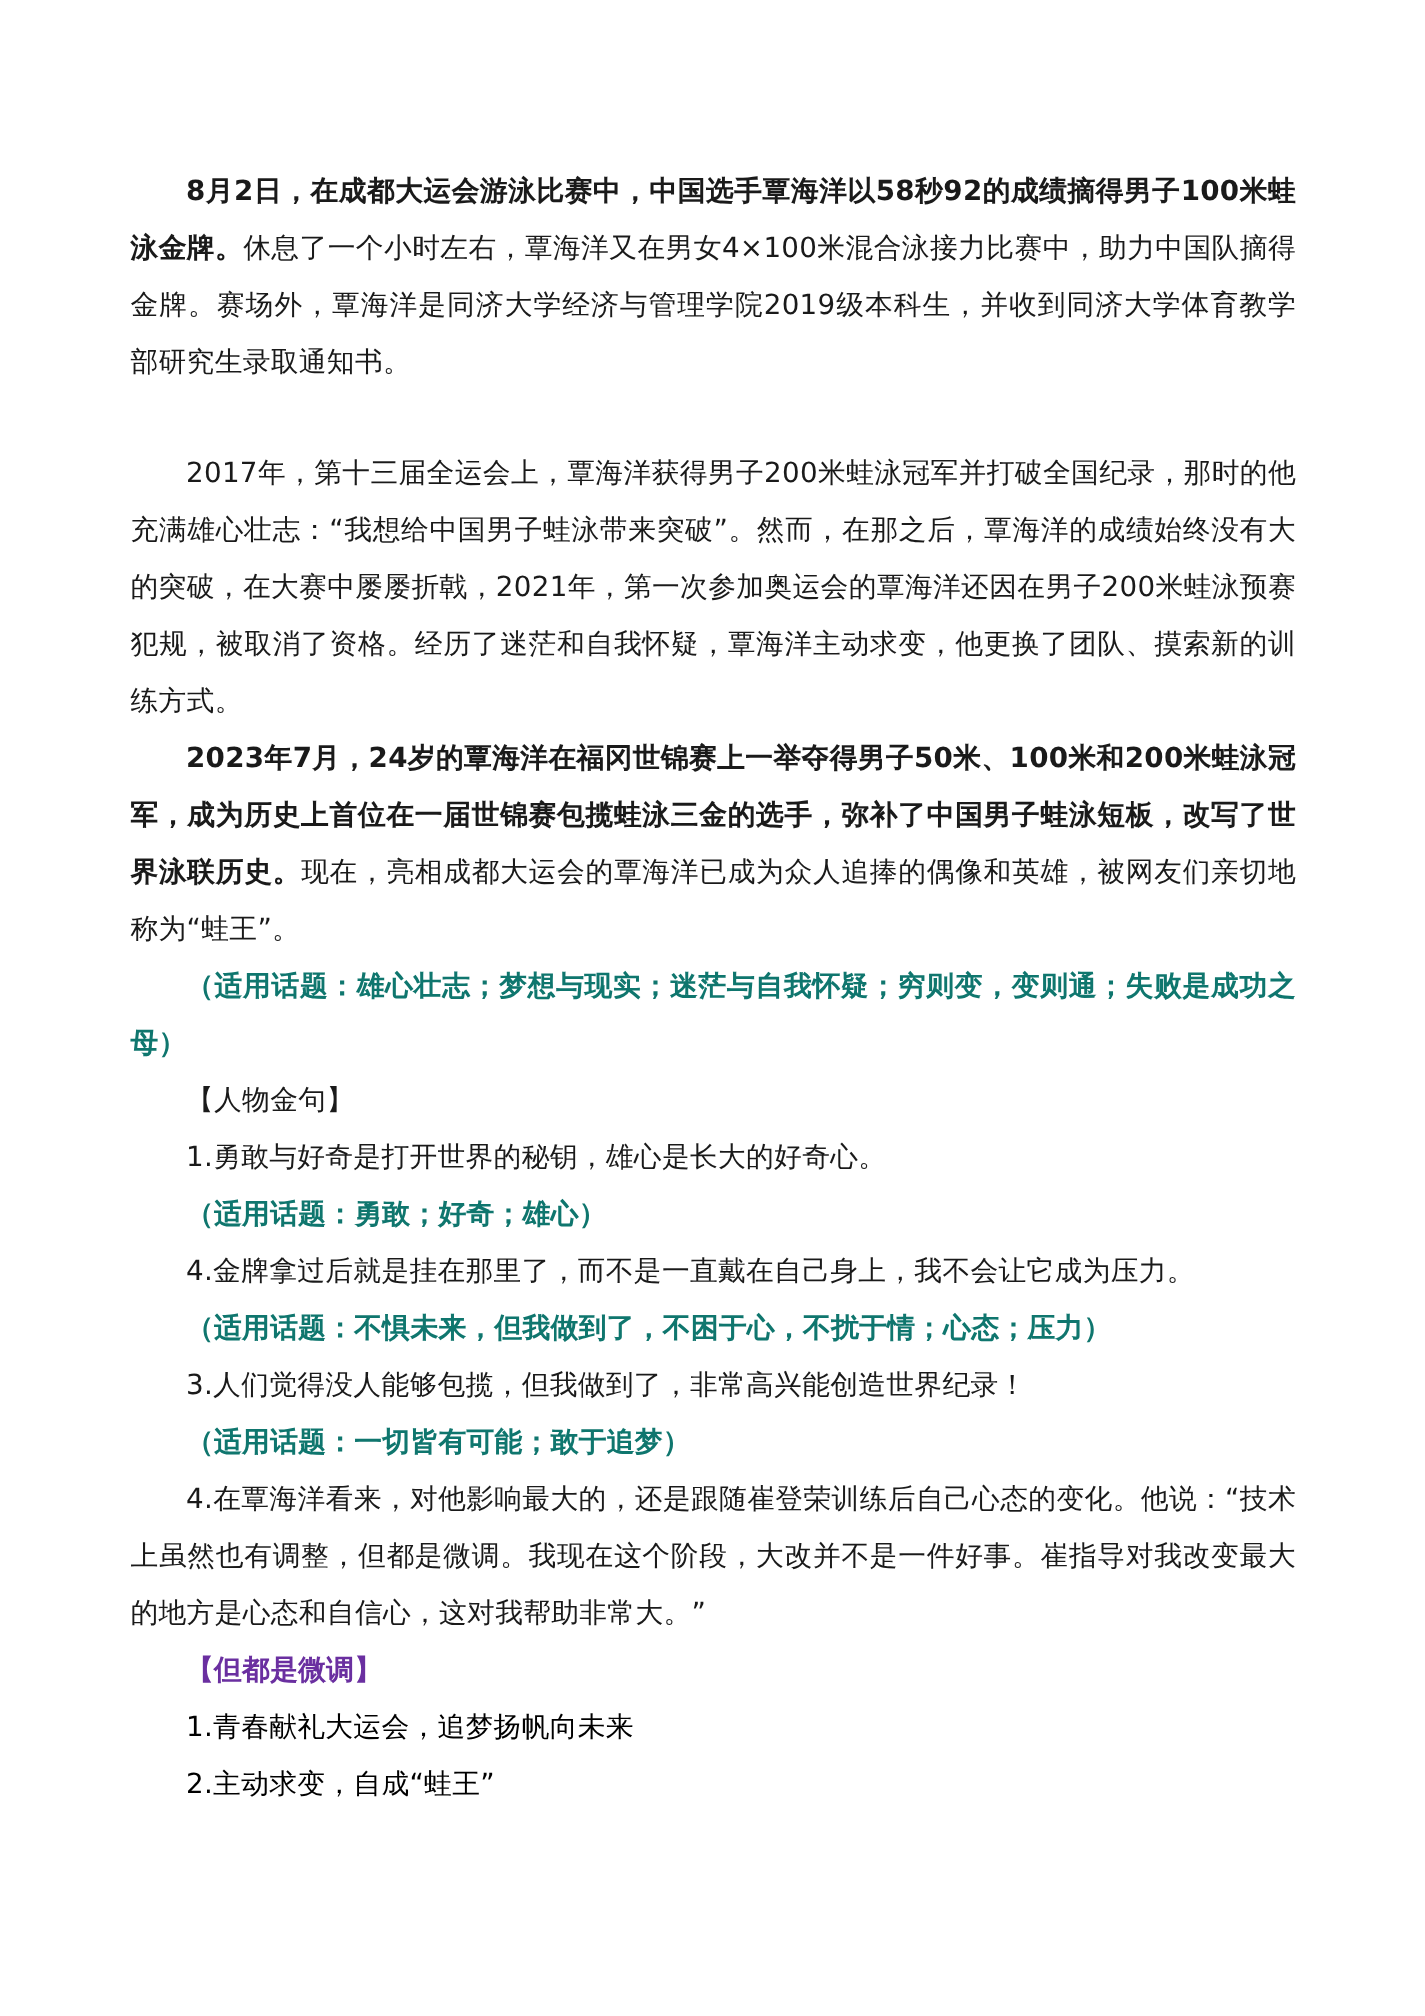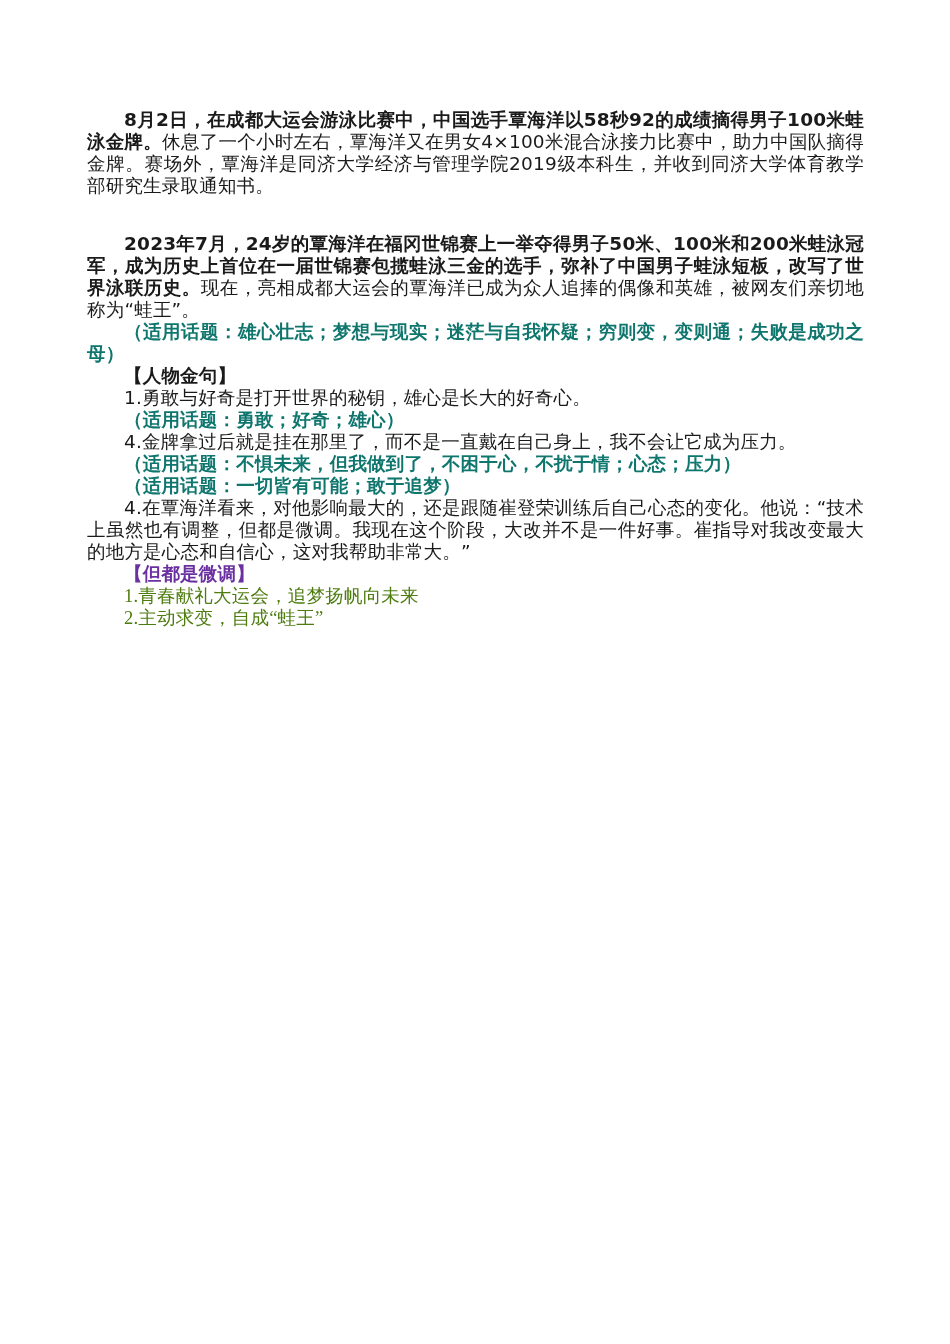--- a/index.html
+++ b/index.html
@@ -1,54 +1,56 @@
 <!DOCTYPE html>
 <html><head>
 <meta charset="utf-8">
 <style>
   html, body { margin: 0; padding: 0; background: #ffffff; }
   body { width: 950px; height: 1344px; position: relative; overflow: hidden;
          font-family: "DejaVu Sans", "Liberation Sans", sans-serif; color: #1a1a1a; }
   .page { position: absolute; left: 87px; top: 109px; width: 777px; }
-  .p { font-size: 18.5px; line-height: 22px; text-align: justify; margin: 0; letter-spacing: 0.2px; }
+  .p { font-size: 18.5px; line-height: 38px; text-align: justify; margin: 0; letter-spacing: 0.2px; }
   .indent { text-indent: 37px; }
   .b { font-weight: bold; }
   .gap { height: 36px; }
   .topic { color: #0f766e; font-weight: bold; }
-  .heading { font-weight: bold; }
+  .heading { font-weight: normal; }
   .ptitle { color: #6a2fa0; font-weight: bold; }
-  .titleitem { color: #4d7c0f; font-weight: normal; font-family: Liberation Serif, serif; }
+  .titleitem { color: #000000; font-weight: normal; }
   .sub-indent { padding-left: 37px; text-indent: 0; }
 </style>
 </head>
 <body>
 
 <div class="page">
 
   <p class="p indent">
     <span class="b">8月2日，在成都大运会游泳比赛中，中国选手覃海洋以58秒92的成绩摘得男子100米蛙泳金牌。</span><span>休息了一个小时左右，覃海洋又在男女4×100米混合泳接力比赛中，助力中国队摘得金牌。赛场外，覃海洋是同济大学经济与管理学院2019级本科生，并收到同济大学体育教学部研究生录取通知书。</span>
   </p>
 
   <div class="gap"></div>
 
+  <p class="p indent">2017年，第十三届全运会上，覃海洋获得男子200米蛙泳冠军并打破全国纪录，那时的他充满雄心壮志：“我想给中国男子蛙泳带来突破”。然而，在那之后，覃海洋的成绩始终没有大的突破，在大赛中屡屡折戟，2021年，第一次参加奥运会的覃海洋还因在男子200米蛙泳预赛犯规，被取消了资格。经历了迷茫和自我怀疑，覃海洋主动求变，他更换了团队、摸索新的训练方式。</p>
 
   <p class="p indent">
     <span class="b">2023年7月，24岁的覃海洋在福冈世锦赛上一举夺得男子50米、100米和200米蛙泳冠军，成为历史上首位在一届世锦赛包揽蛙泳三金的选手，弥补了中国男子蛙泳短板，改写了世界泳联历史。</span><span>现在，亮相成都大运会的覃海洋已成为众人追捧的偶像和英雄，被网友们亲切地称为“蛙王”。</span>
   </p>
 
   <p class="p indent topic">（适用话题：雄心壮志；梦想与现实；迷茫与自我怀疑；穷则变，变则通；失败是成功之母）</p>
 
   <p class="p sub-indent heading">【人物金句】</p>
 
   <p class="p sub-indent">1.勇敢与好奇是打开世界的秘钥，雄心是长大的好奇心。</p>
   <p class="p sub-indent topic">（适用话题：勇敢；好奇；雄心）</p>
 
   <p class="p sub-indent">4.金牌拿过后就是挂在那里了，而不是一直戴在自己身上，我不会让它成为压力。</p>
   <p class="p sub-indent topic">（适用话题：不惧未来，但我做到了，不困于心，不扰于情；心态；压力）</p>
 
+  <p class="p sub-indent">3.人们觉得没人能够包揽，但我做到了，非常高兴能创造世界纪录！</p>
   <p class="p sub-indent topic">（适用话题：一切皆有可能；敢于追梦）</p>
 
   <p class="p indent">4.在覃海洋看来，对他影响最大的，还是跟随崔登荣训练后自己心态的变化。他说：“技术上虽然也有调整，但都是微调。我现在这个阶段，大改并不是一件好事。崔指导对我改变最大的地方是心态和自信心，这对我帮助非常大。”</p>
 
   <p class="p sub-indent ptitle">【但都是微调】</p>
   <p class="p sub-indent titleitem">1.青春献礼大运会，追梦扬帆向未来</p>
   <p class="p sub-indent titleitem">2.主动求变，自成“蛙王”</p>
 
 </div>
 

